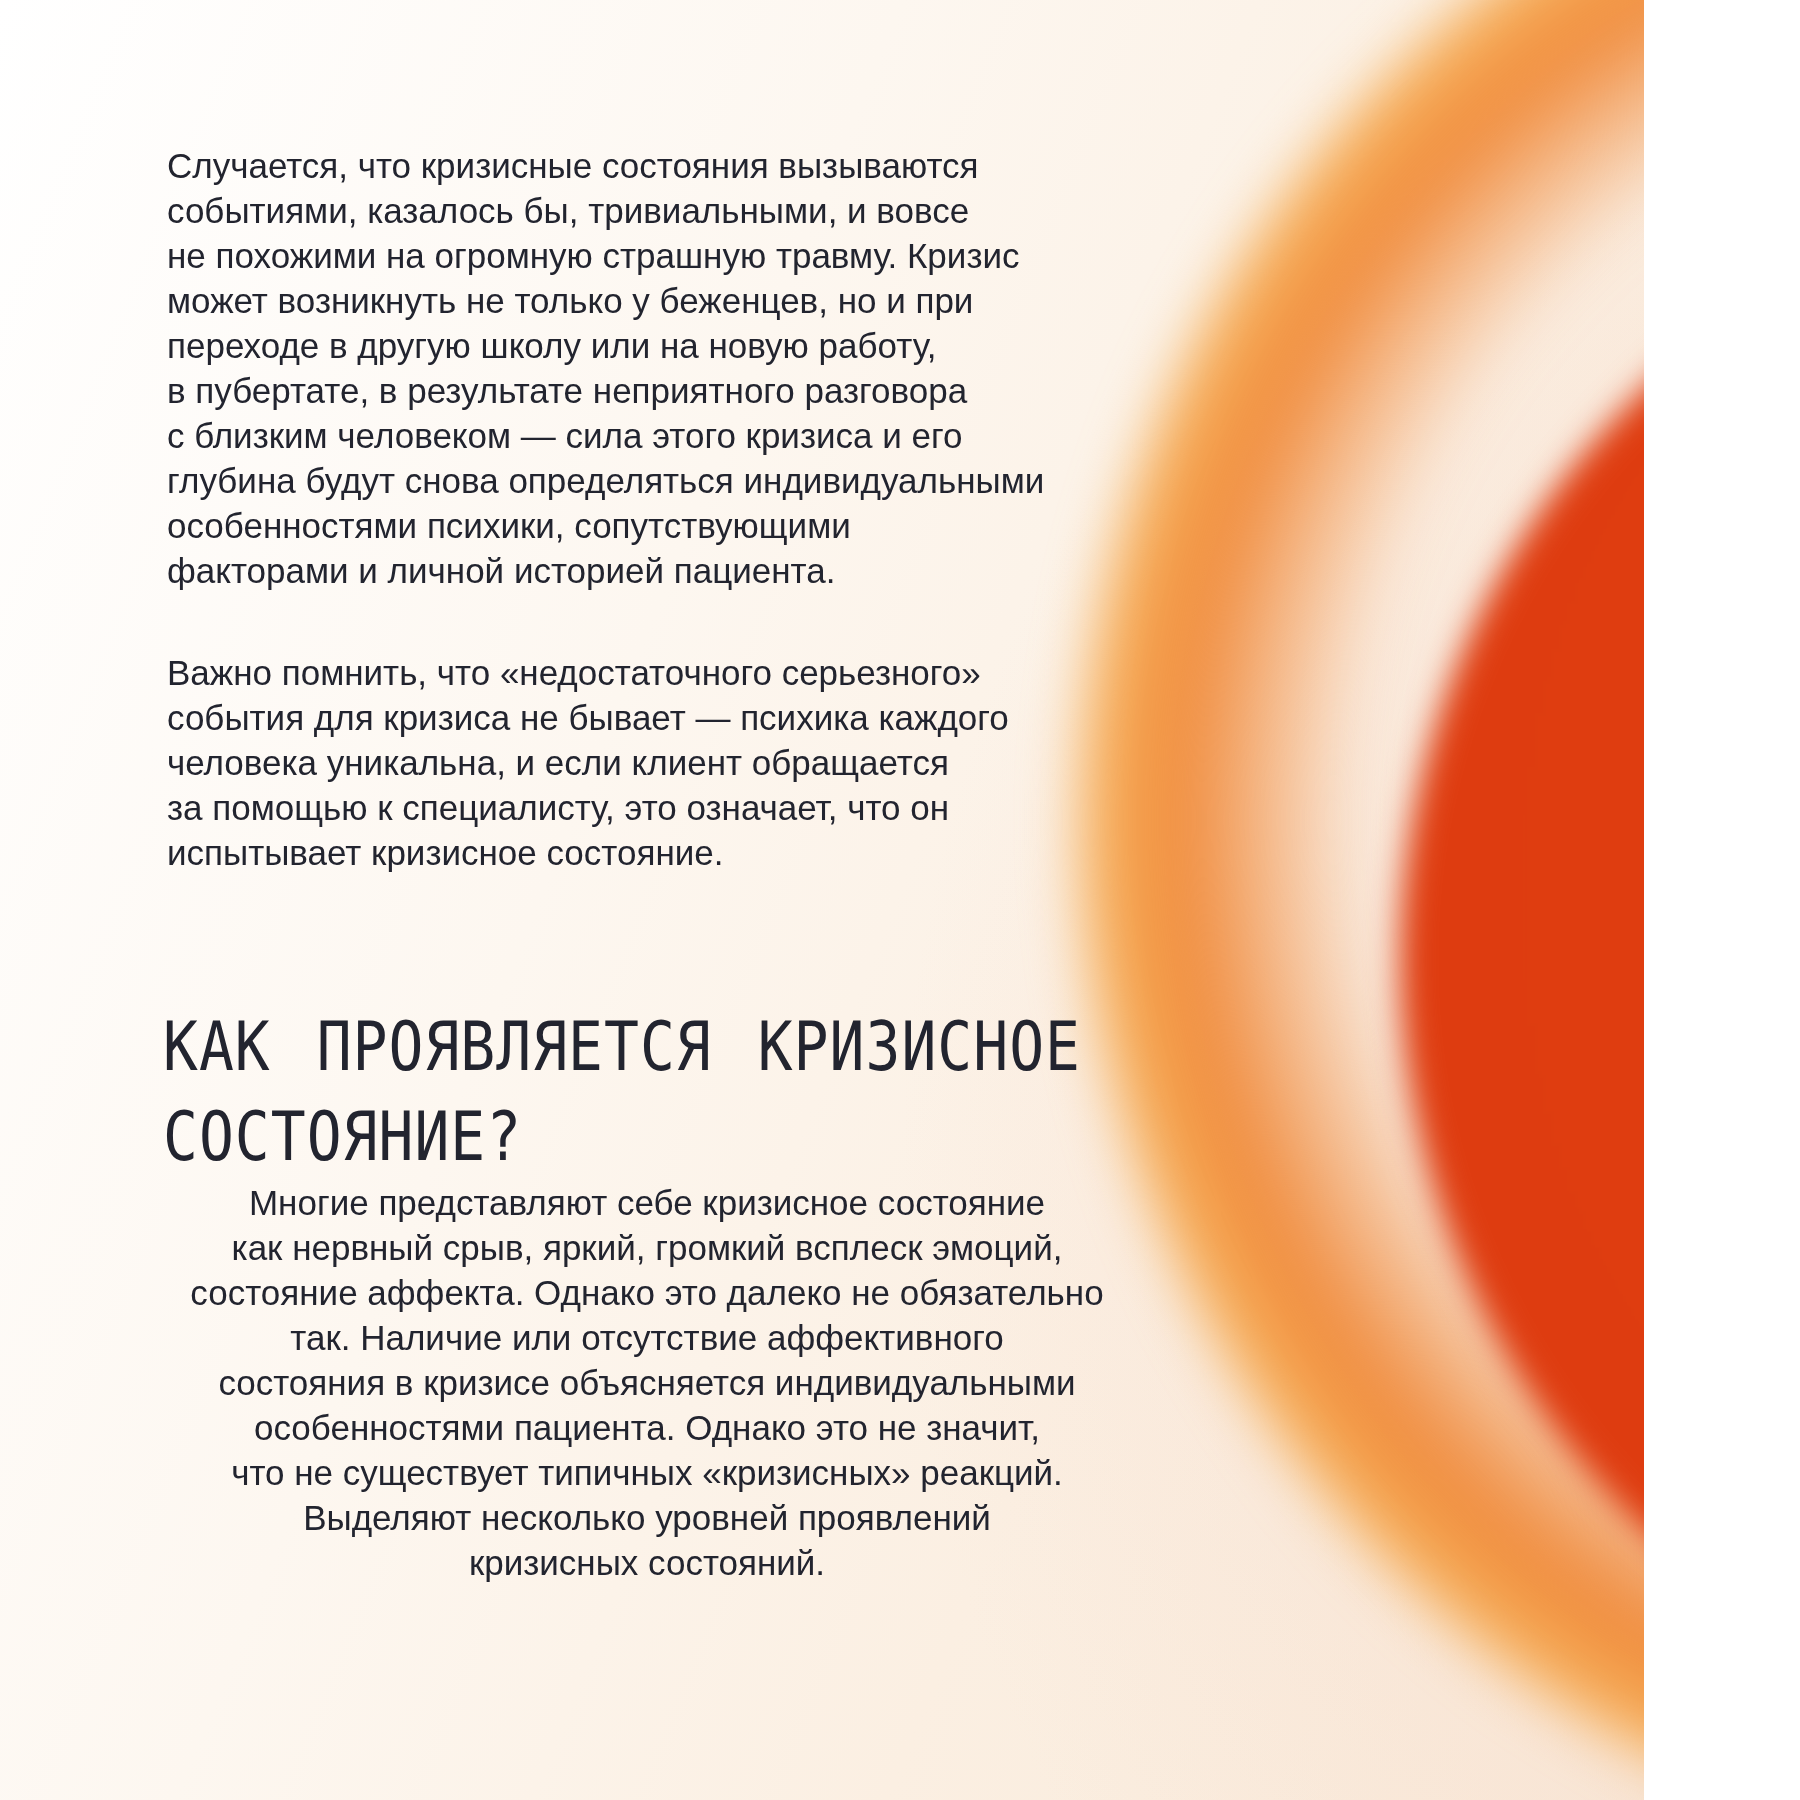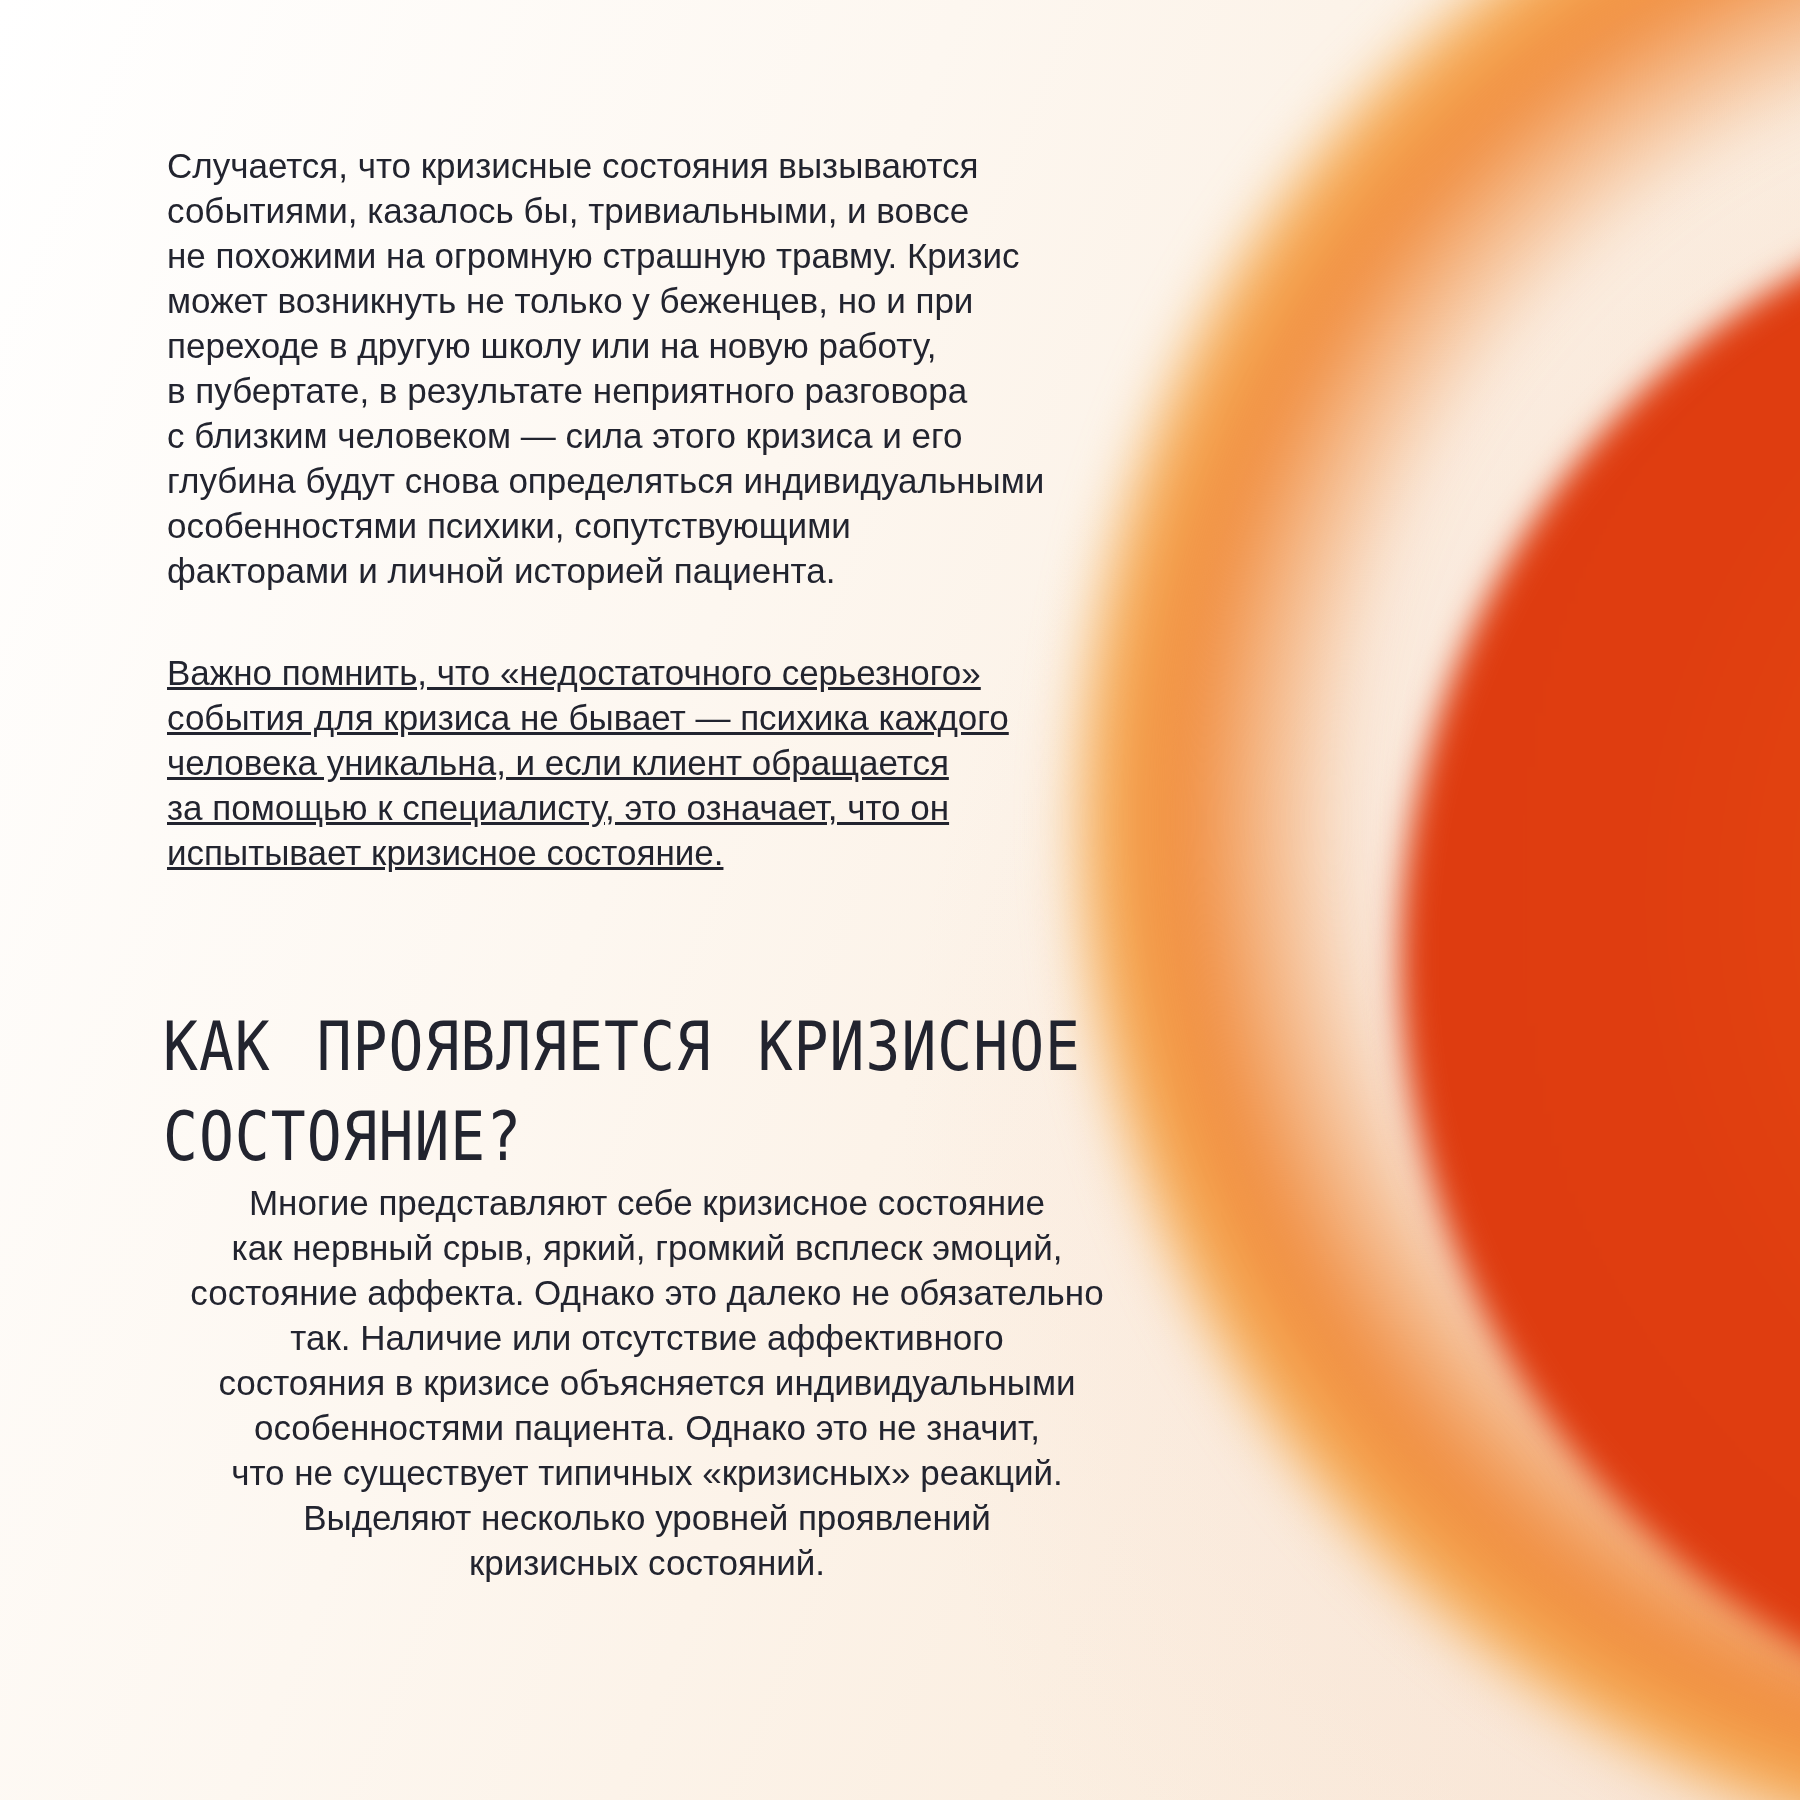--- a/index.html
+++ b/index.html
@@ -1,18 +1,18 @@
 <!DOCTYPE html>
 <html lang="ru"><head>
 <meta charset="utf-8">
 <style>
   html,body{margin:0;padding:0;}
   .page{
     position:relative;
-    width:1800px;height:1800px;
+    width:1644px;height:1800px;
     overflow:hidden;
     background:
       radial-gradient(1500px 1700px at 1980px 1180px, rgba(246,203,188,0.55) 0%, rgba(248,221,206,0.32) 45%, rgba(255,255,255,0) 72%),
       linear-gradient(112deg,#FFFFFF 0%,#FDF7F0 38%,#FBEFE2 68%,#F8E9D8 100%);
     font-family:"Liberation Sans",sans-serif;
     color:#22242F;
   }
   
   .sphere-glow{
     position:absolute;left:1080px;top:-230px;
@@ -41,21 +41,21 @@
   }
   
   .body-par{
     position:absolute;left:167px;width:960px;
     margin:0;
     font-size:35px;line-height:45px;
     letter-spacing:0;
     white-space:pre-line;
   }
   .par-1{top:143px;}
-  .par-2{top:650px;text-decoration:underline;}
+  .par-2{top:650px;}
   .par-3{top:1180px;text-align:center;}
   .section-heading{
     position:absolute;left:163px;top:1002px;width:1100px;
     margin:0;
     font-family:"DejaVu Sans Mono",monospace;
     font-weight:400;
     font-size:58px;line-height:76px;
     letter-spacing:1px;word-spacing:10px;
     white-space:pre-line;
     transform:scale(1,1.18);

